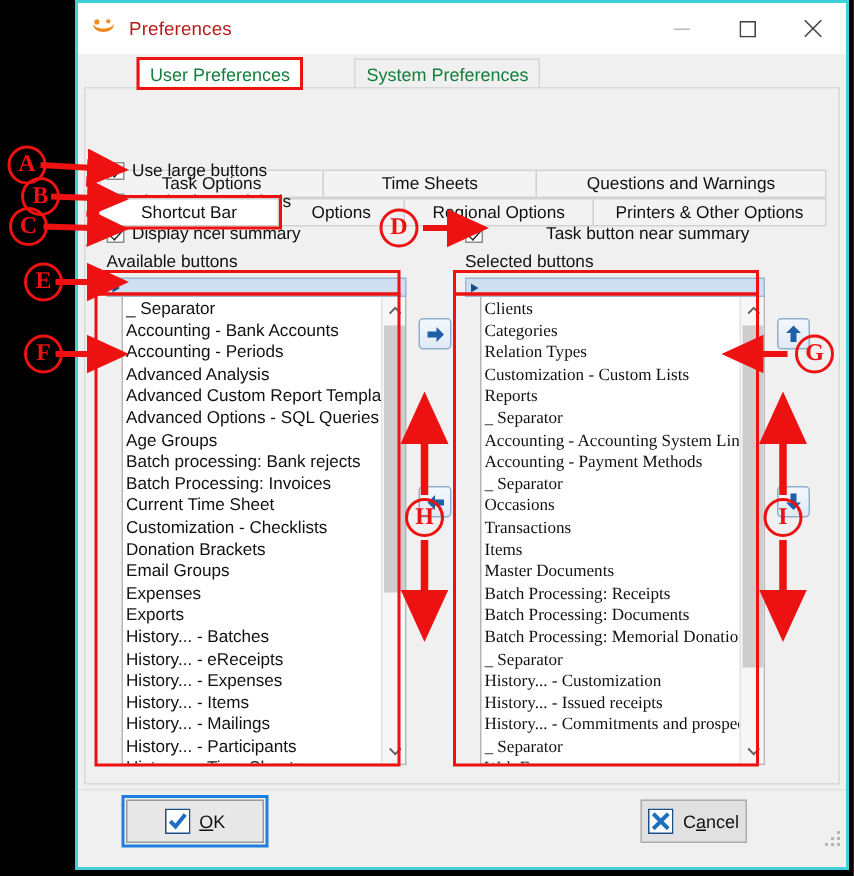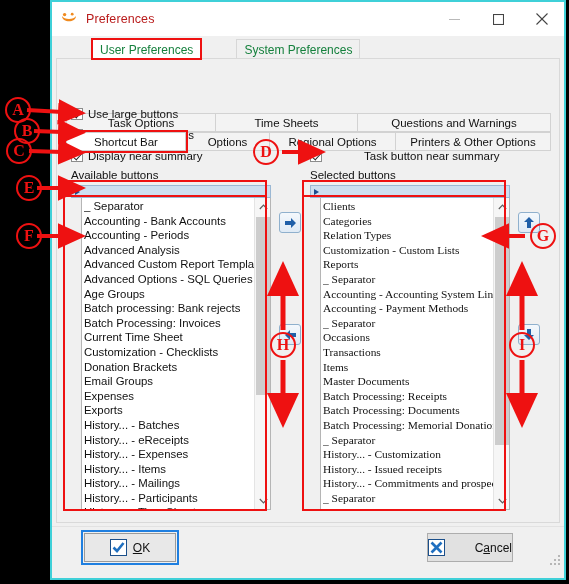--- a/index.html
+++ b/index.html
@@ -258,21 +258,21 @@
     font-size: 12px; color: #111;
   }
   #ok-button {
     left: 32px; top: 6px; width: 92px;
     background: #e8e8e8;
     border: 1px solid #9a9a9a;
     outline: 2px solid #1f7fe0;
     outline-offset: 1px;
   }
   #cancel-button {
-    left: 375px; top: 6px; width: 86px; justify-content: space-between;
+    left: 375px; top: 6px; width: 71px;
   }
   .btnicon { width: 17px; height: 17px; margin-right: 6px; flex:none; }
   .btnlabel u { text-decoration: underline; }
 
   #grip {
     position: absolute;
     right: 3px; bottom: 2px;
     width: 12px; height: 12px;
   }
 
@@ -356,21 +356,21 @@
       <div class="cbrow" style="left:14px; top:49px;">
         <span class="cbox checked"></span>
         <span>Use large buttons</span>
       </div>
       <div class="cbrow" style="left:14px; top:70px;">
         <span class="cbox checked"></span>
         <span>Display button labels</span>
       </div>
       <div class="cbrow" style="left:14px; top:91px;">
         <span class="cbox checked"></span>
-        <span>Display near summary</span>
+        <span>Display ncel summary</span>
       </div>
       <div class="cbrow" style="left:253px; top:91px;gap:37px;">
         <span class="cbox checked"></span>
         <span>Task button near summary</span>
       </div>
 
       <div class="listcap" style="left:14px; top:110px;">Available buttons</div>
       <div class="listcap" style="left:253px; top:110px;">Selected buttons</div>
 
       <div class="lbwrap" style="left:14px; top:126px; width:200px;">

